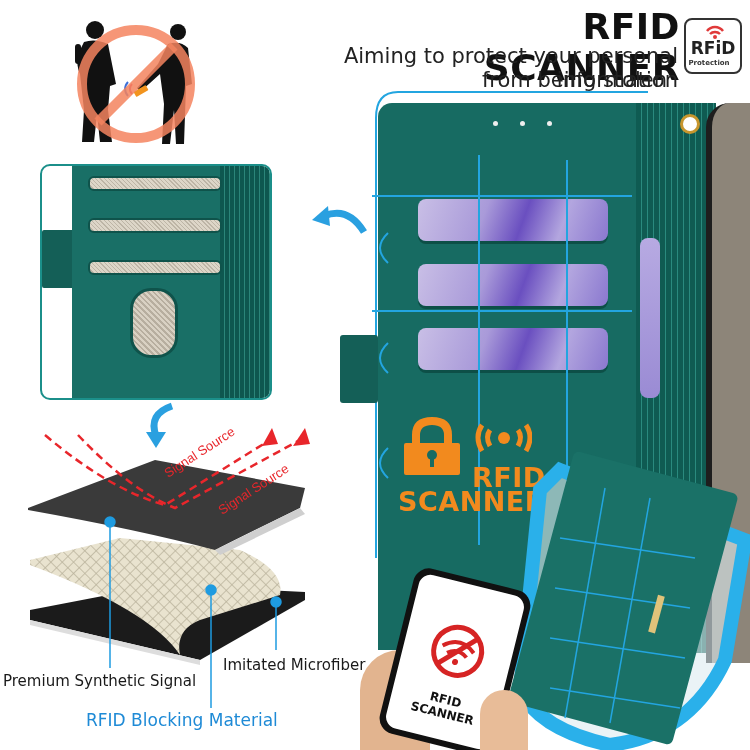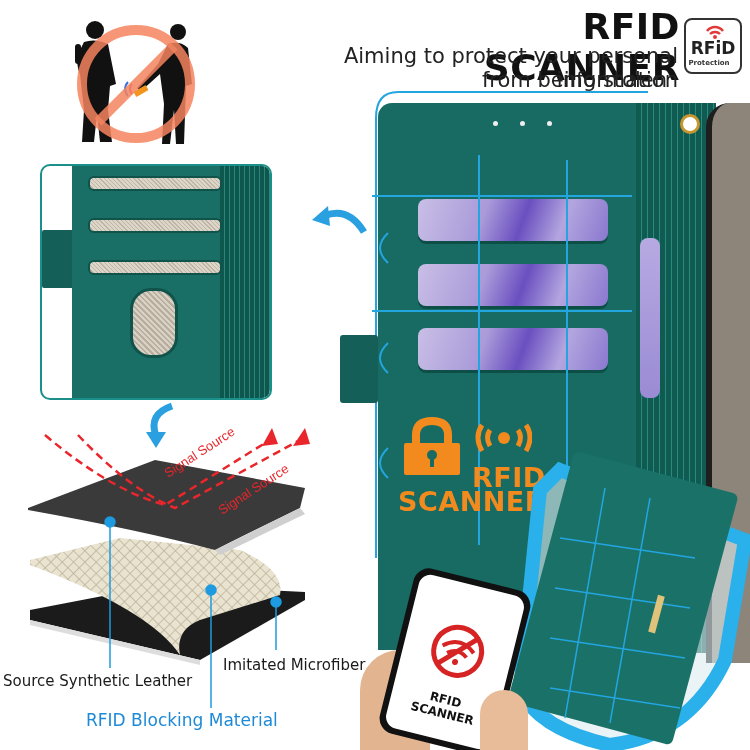--- a/index.html
+++ b/index.html
@@ -155,21 +155,21 @@
 
   <g fill="#1e9be0" stroke="#1e9be0" stroke-width="1.5">
     <circle cx="110" cy="102" r="5"></circle>
       <line x1="110" y1="102" x2="110" y2="248"></line>
     <circle cx="211" cy="170" r="5"></circle>
       <line x1="211" y1="170" x2="211" y2="288"></line>
     <circle cx="276" cy="182" r="5"></circle>
       <line x1="276" y1="182" x2="276" y2="230"></line>
   </g>
 </svg>
-<div class="abs label" style="left:3px;top:672px;">Source Synthetic Leather</div>
+<div class="abs label" style="left:3px;top:672px;">Premium Synthetic Signal</div>
 <div class="abs label" style="left:223px;top:656px;">Imitated Microfiber</div>
 <div class="abs label blue" style="left:86px;top:710px;">RFID Blocking Material</div>
 
 <svg class="abs lockblock" width="130" height="60" viewBox="0 0 130 60">
   <path d="M14 30 L14 20 Q14 6 30 6 Q46 6 46 20 L46 30" stroke="#f28a1e" stroke-width="8" fill="none"></path>
   <rect x="2" y="28" width="56" height="32" rx="2" fill="#f28a1e"></rect>
   <circle cx="30" cy="40" r="5" fill="#176b62"></circle>
   <rect x="28" y="42" width="4" height="10" fill="#176b62"></rect>
   <g stroke="#f28a1e" stroke-width="5" fill="none">
     <path d="M80 10 Q72 22 80 36"></path>

